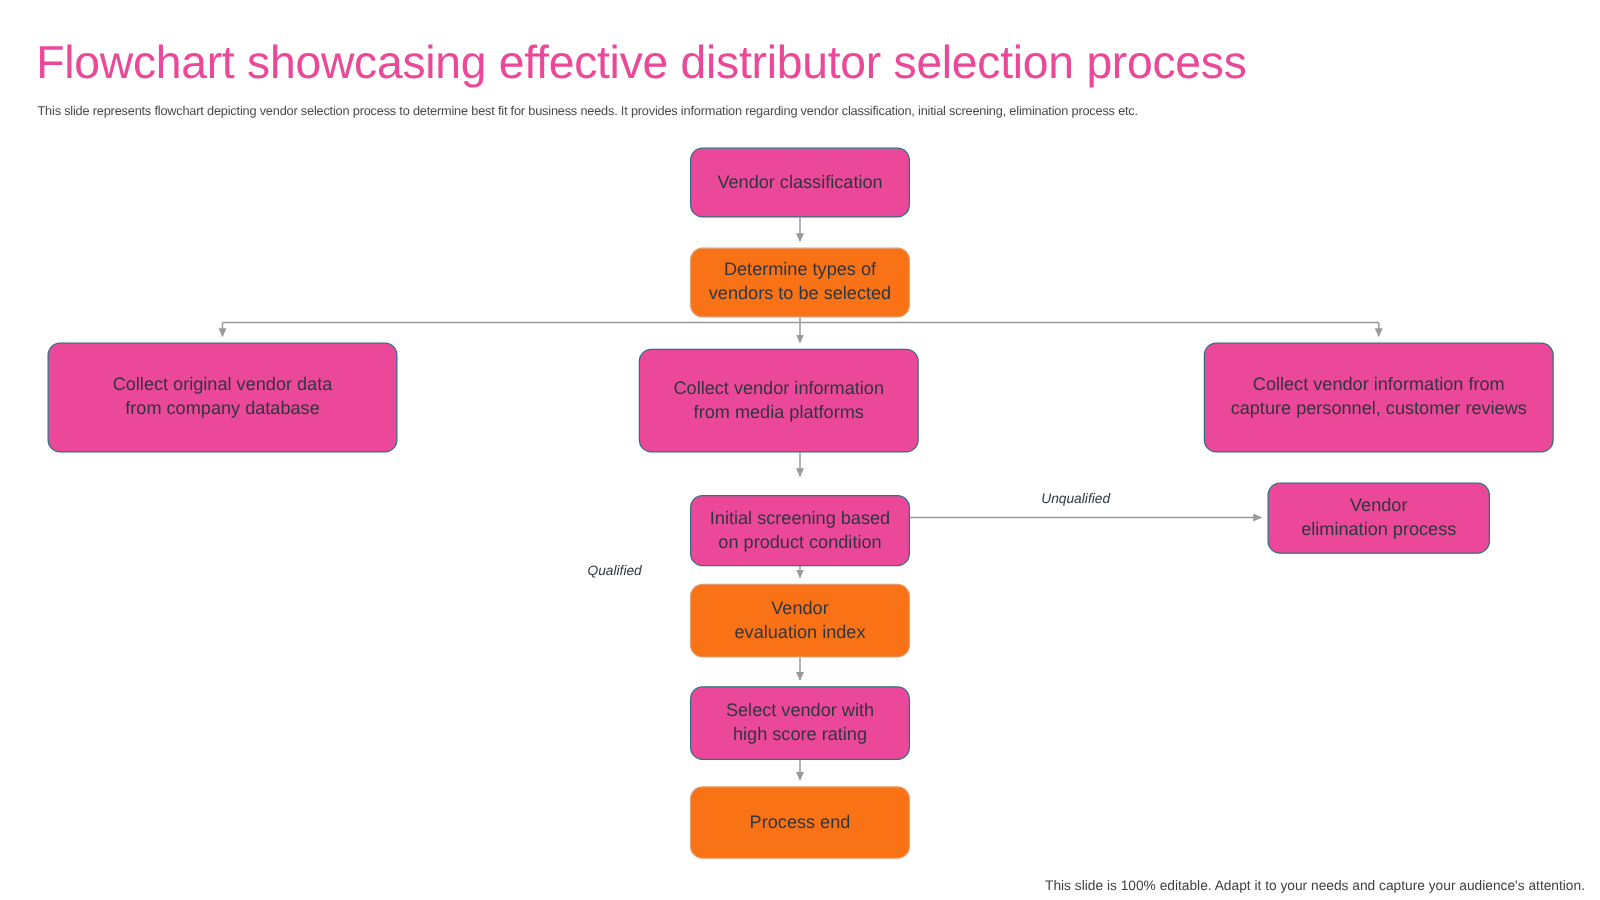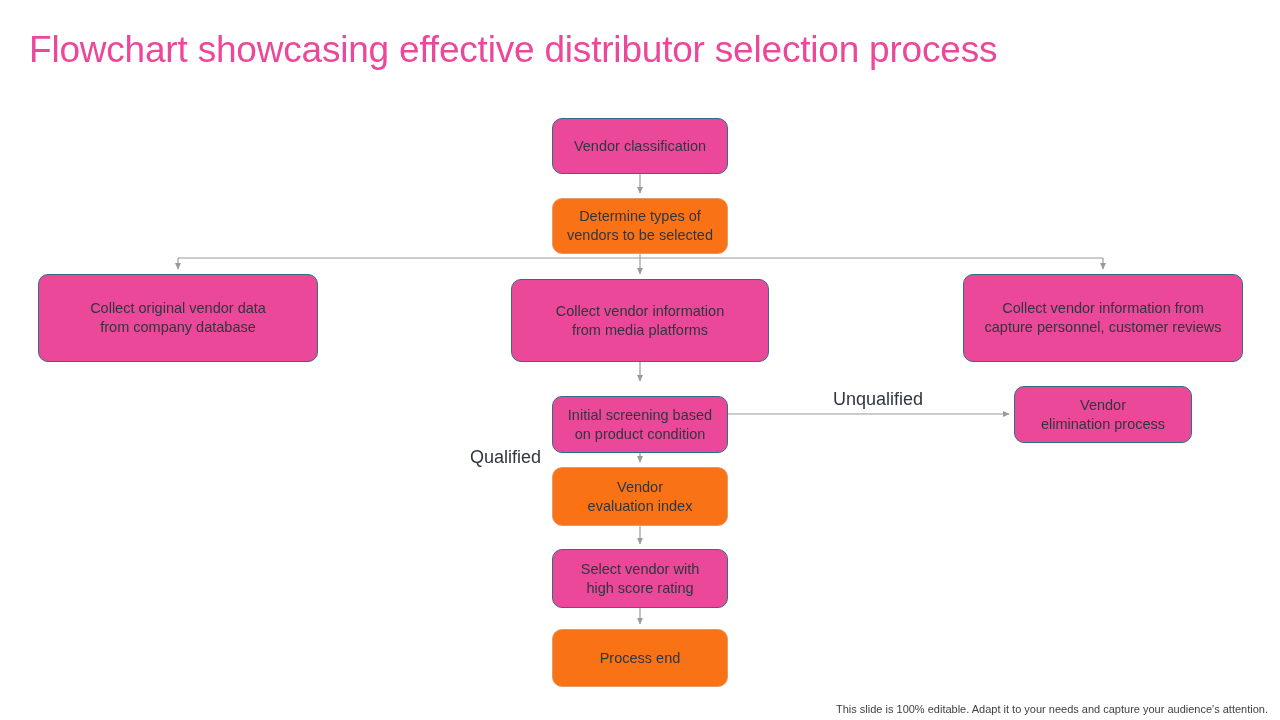--- a/index.html
+++ b/index.html
@@ -98,46 +98,48 @@
   }
   .node.orange {
     background: #f97316;
     border: 1.3px solid #e09a6b;
   }
 
   
   #node-vendor-classification { left: 552px; top: 118px;  width: 176px; height: 56px; }
   #node-determine-types       { left: 552px; top: 198px;  width: 176px; height: 56px; }
   #node-collect-database      { left: 38px;  top: 274px;  width: 280px; height: 88px; }
-  #node-collect-media         { left: 511px; top: 279px;  width: 258px; height: 83px; }
+  #node-collect-media         { left: 511px; top: 279px;  width: 224px; height: 83px; }
   #node-collect-personnel     { left: 963px; top: 274px;  width: 280px; height: 88px; }
   #node-initial-screening     { left: 552px; top: 396px;  width: 176px; height: 57px; }
   #node-vendor-elimination    { left: 1014px;top: 386px;  width: 178px; height: 57px; }
   #node-evaluation-index      { left: 552px; top: 467px;  width: 176px; height: 59px; }
   #node-select-vendor         { left: 552px; top: 549px;  width: 176px; height: 59px; }
   #node-process-end           { left: 552px; top: 629px;  width: 176px; height: 58px; }
 
   
   .edge-label {
     position: absolute;
-    font-size: 18px;
+    font-size: 11px;
     line-height: 16px;
     color: #2f3640;
     white-space: nowrap;
+    font-style: italic;
   }
   #edge-label-unqualified { left: 833px; top: 391px; }
   #edge-label-qualified   { left: 470px; top: 449px; }
 </style>
 </head>
 <body>
 
 <div id="slide">
 
   <div class="slide-title">Flowchart showcasing effective distributor selection process</div>
 
+  <div class="slide-subtitle">This slide represents flowchart depicting vendor selection process to determine best fit for  business needs. It provides information regarding vendor classification, initial screening, elimination process etc.</div>
 
   <div id="flow-canvas">
 
     <svg id="connector-layer" width="1280" height="720" viewBox="0 0 1280 720">
       <defs>
         <marker id="arrowhead" markerWidth="8" markerHeight="8" refX="6.4" refY="3.2" orient="auto" markerUnits="userSpaceOnUse">
           <path d="M0,0 L7,3.2 L0,6.4 z" fill="#9a9a9a"></path>
         </marker>
       </defs>
 

